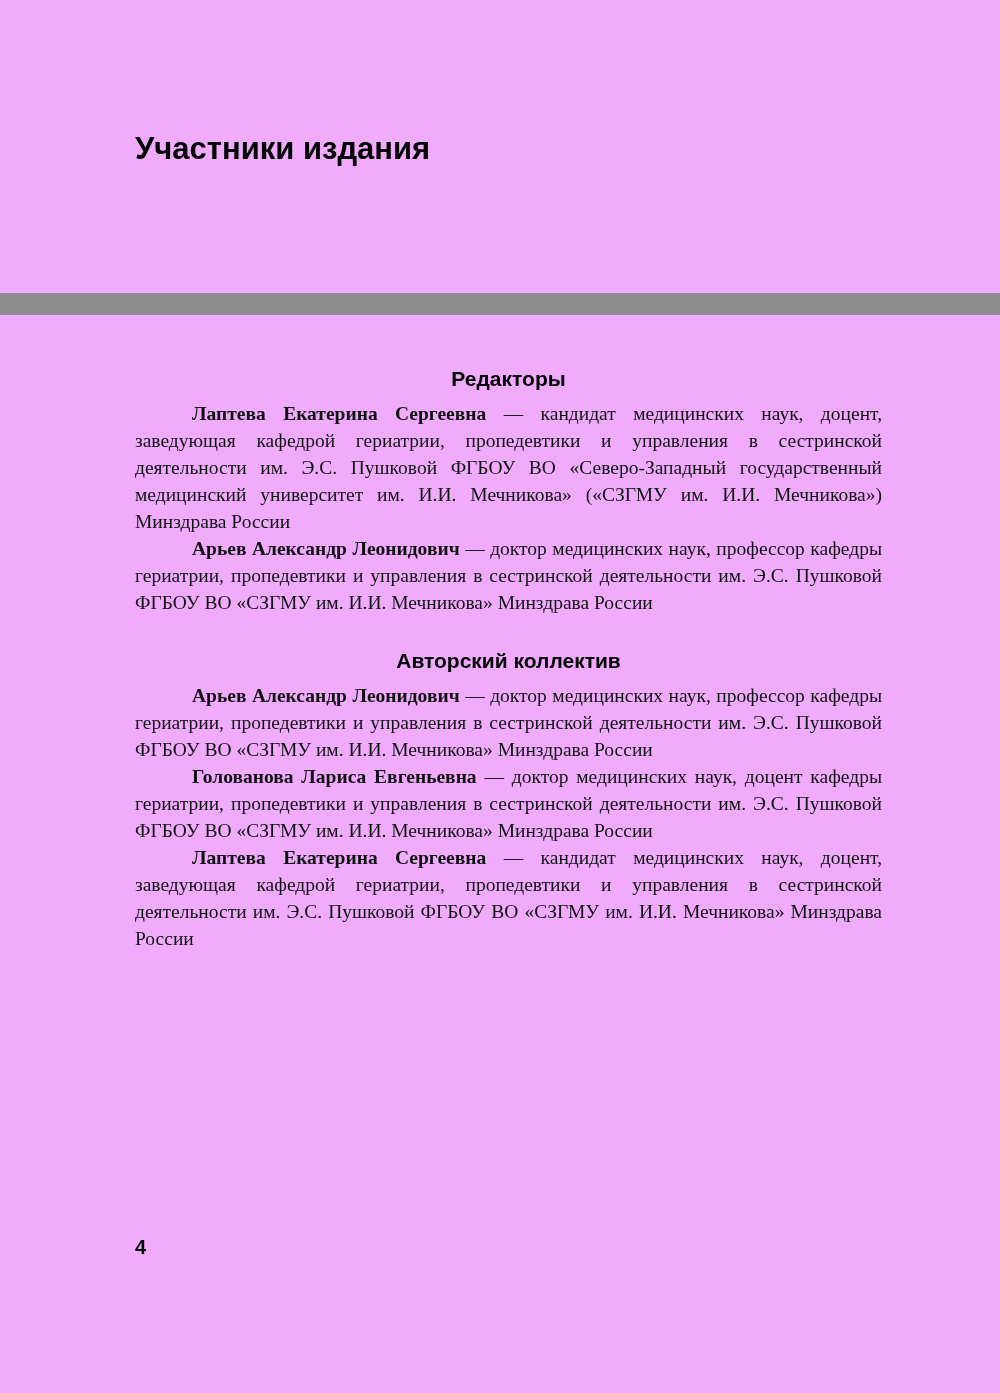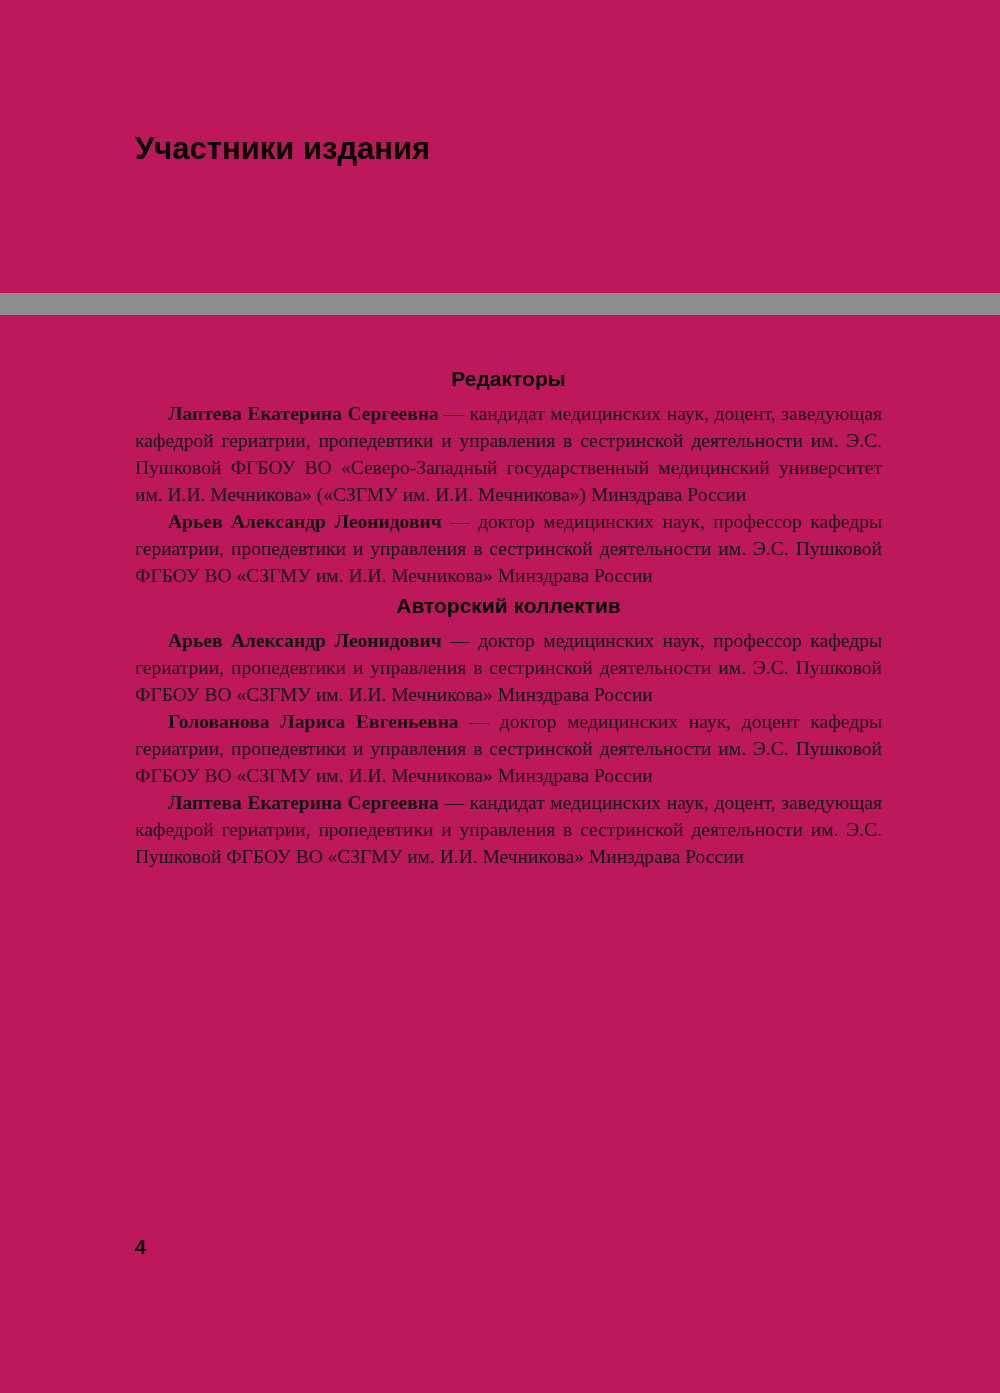--- a/index.html
+++ b/index.html
@@ -2,21 +2,21 @@
 <html lang="ru"><head>
 <meta charset="utf-8">
 <style>
   * { box-sizing: border-box; }
   html, body { margin: 0; padding: 0; background: #ffffff; }
 
   .page {
     position: relative;
     width: 1000px;
     height: 1393px;
-    background: #be185d;
+    background: #f0abfc;
     font-family: "Liberation Serif", serif;
     color: #111111;
     overflow: hidden;
   }
 
   .title {
     position: absolute;
     left: 135px;
     top: 131px;
     margin: 0;
@@ -47,34 +47,35 @@
     margin: 0 0 9px 0;
     font-family: "Liberation Sans", sans-serif;
     font-weight: 700;
     font-size: 21px;
     line-height: 1.2;
     color: #000000;
     text-align: center;
   }
 
   .section + .section .section-heading {
-    margin-top: 4px;
+    margin-top: 32px;
   }
 
   p.entry {
     margin: 0;
     font-size: 19.5px;
     line-height: 27px;
     text-align: justify;
     text-indent: 33px;
     color: #111111;
   }
 
   p.entry b {
     font-weight: 700;
+    margin-left: 24px;
   }
 
   .page-number {
     position: absolute;
     left: 135px;
     top: 1236px;
     font-family: "Liberation Sans", sans-serif;
     font-weight: 700;
     font-size: 20px;
     color: #000000;

